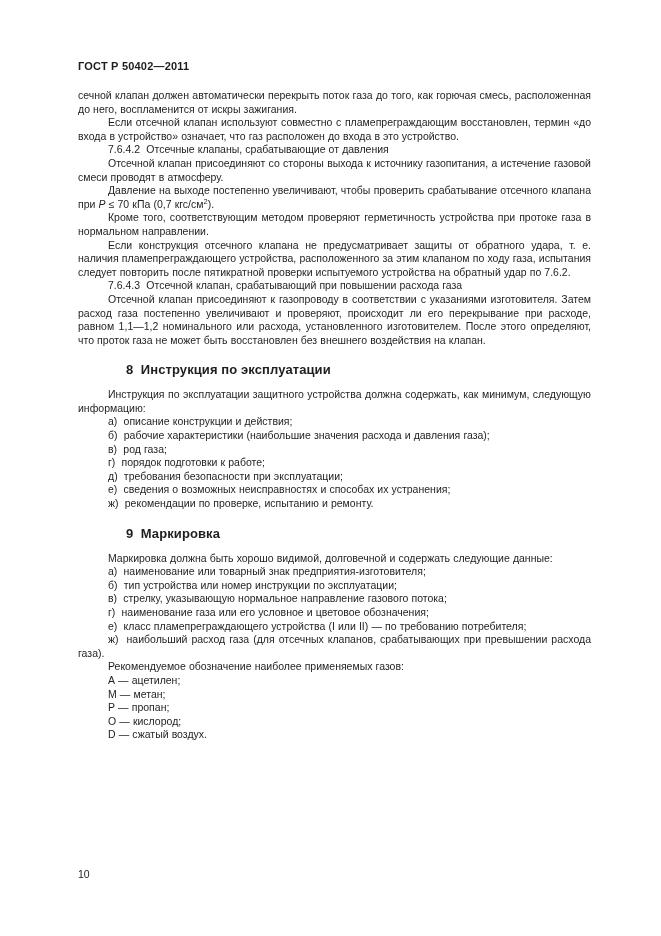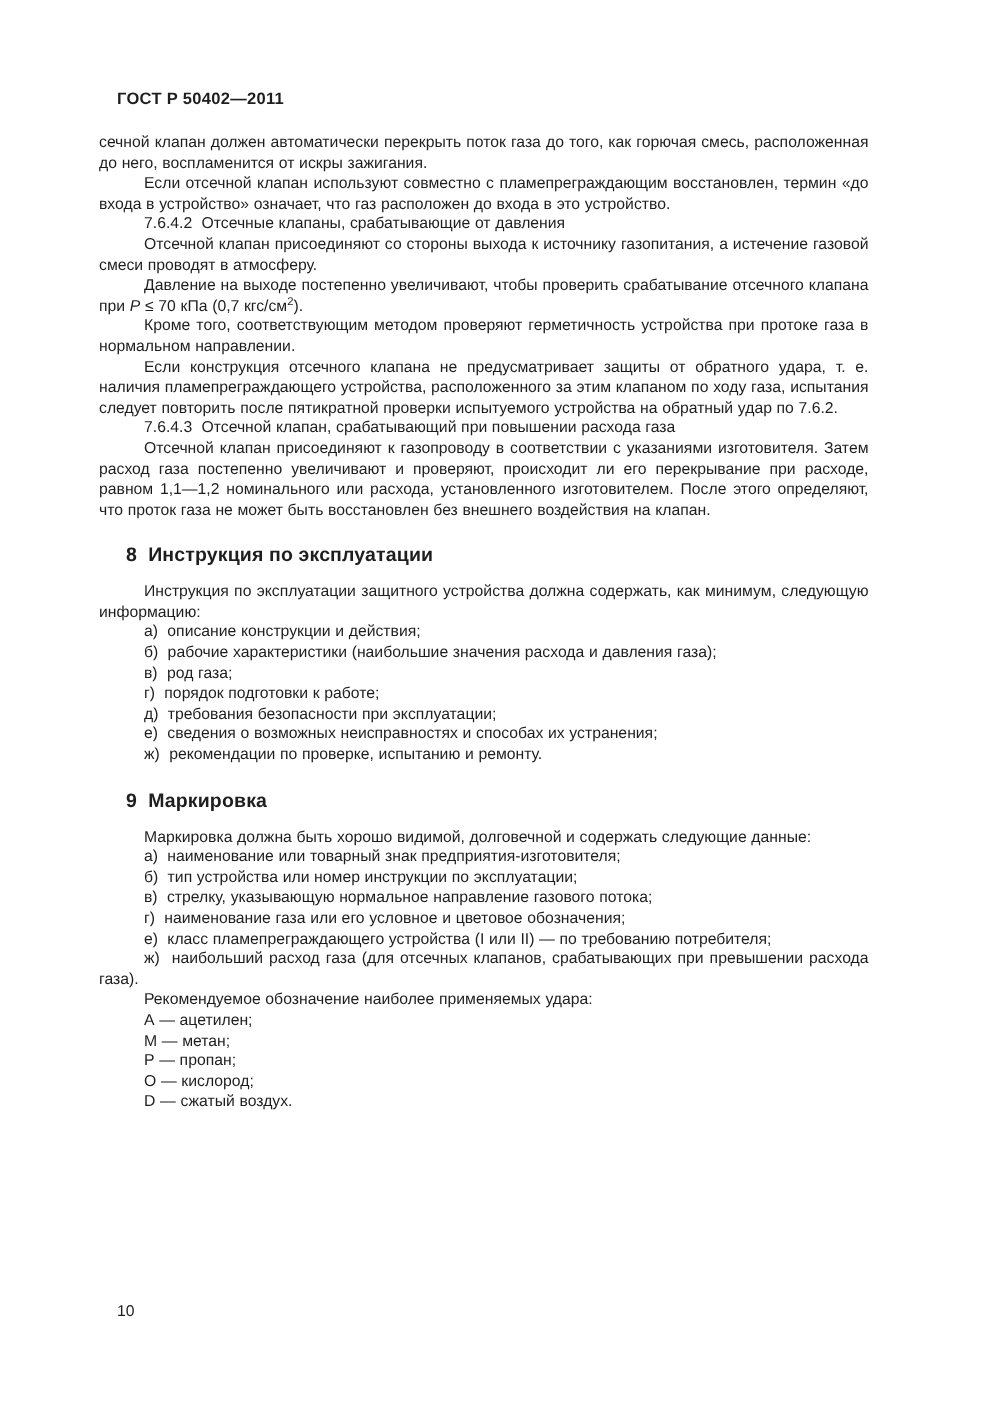--- a/index.html
+++ b/index.html
@@ -20,40 +20,40 @@
   .doc-header {
     position: absolute;
     left: 78px;
     top: 60px;
     font-size: 11px;
     font-weight: bold;
     letter-spacing: 0.2px;
   }
   .content {
     position: absolute;
-    left: 66px;
+    left: 78px;
     top: 89px;
     width: 513px;
   }
   p.para {
     margin: 0;
     font-size: 10.5px;
     line-height: 13.6px;
     text-align: justify;
     text-indent: 30px;
     word-spacing: 0.2px;
   }
   p.noind {
     text-indent: 0;
   }
   h2.sec {
     font-size: 13px;
     font-weight: bold;
     line-height: 15px;
-    margin: 15px 0 11px 18px;
+    margin: 15px 0 11px 48px;
     letter-spacing: 0.1px;
   }
   .var {
     font-style: italic;
   }
   sup.s2 {
     font-size: 7.5px;
     line-height: 0;
     vertical-align: 4px;
   }
@@ -106,21 +106,21 @@
     <p class="para">Маркировка должна быть хорошо видимой, долговечной и содержать следующие данные:</p>
     <p class="para">а)&nbsp; наименование или товарный знак предприятия-изготовителя;</p>
     <p class="para">б)&nbsp; тип устройства или номер инструкции по эксплуатации;</p>
     <p class="para">в)&nbsp; стрелку, указывающую нормальное направление газового потока;</p>
     <p class="para">г)&nbsp; наименование газа или его условное и цветовое обозначения;</p>
 
 
     <p class="para">е)&nbsp; класс пламепреграждающего устройства (I или II) — по требованию потребителя;</p>
     <p class="para">ж)&nbsp; наибольший расход газа (для отсечных клапанов, срабатывающих при превышении расхода газа).</p>
 
-    <p class="para">Рекомендуемое обозначение наиболее применяемых удара:</p>
+    <p class="para">Рекомендуемое обозначение наиболее применяемых газов:</p>
     <p class="para">А — ацетилен;</p>
     <p class="para">М — метан;</p>
     <p class="para">Р — пропан;</p>
     <p class="para">О — кислород;</p>
     <p class="para">D — сжатый воздух.</p>
 
   </div>
 
   <div class="page-num">10</div>
 

